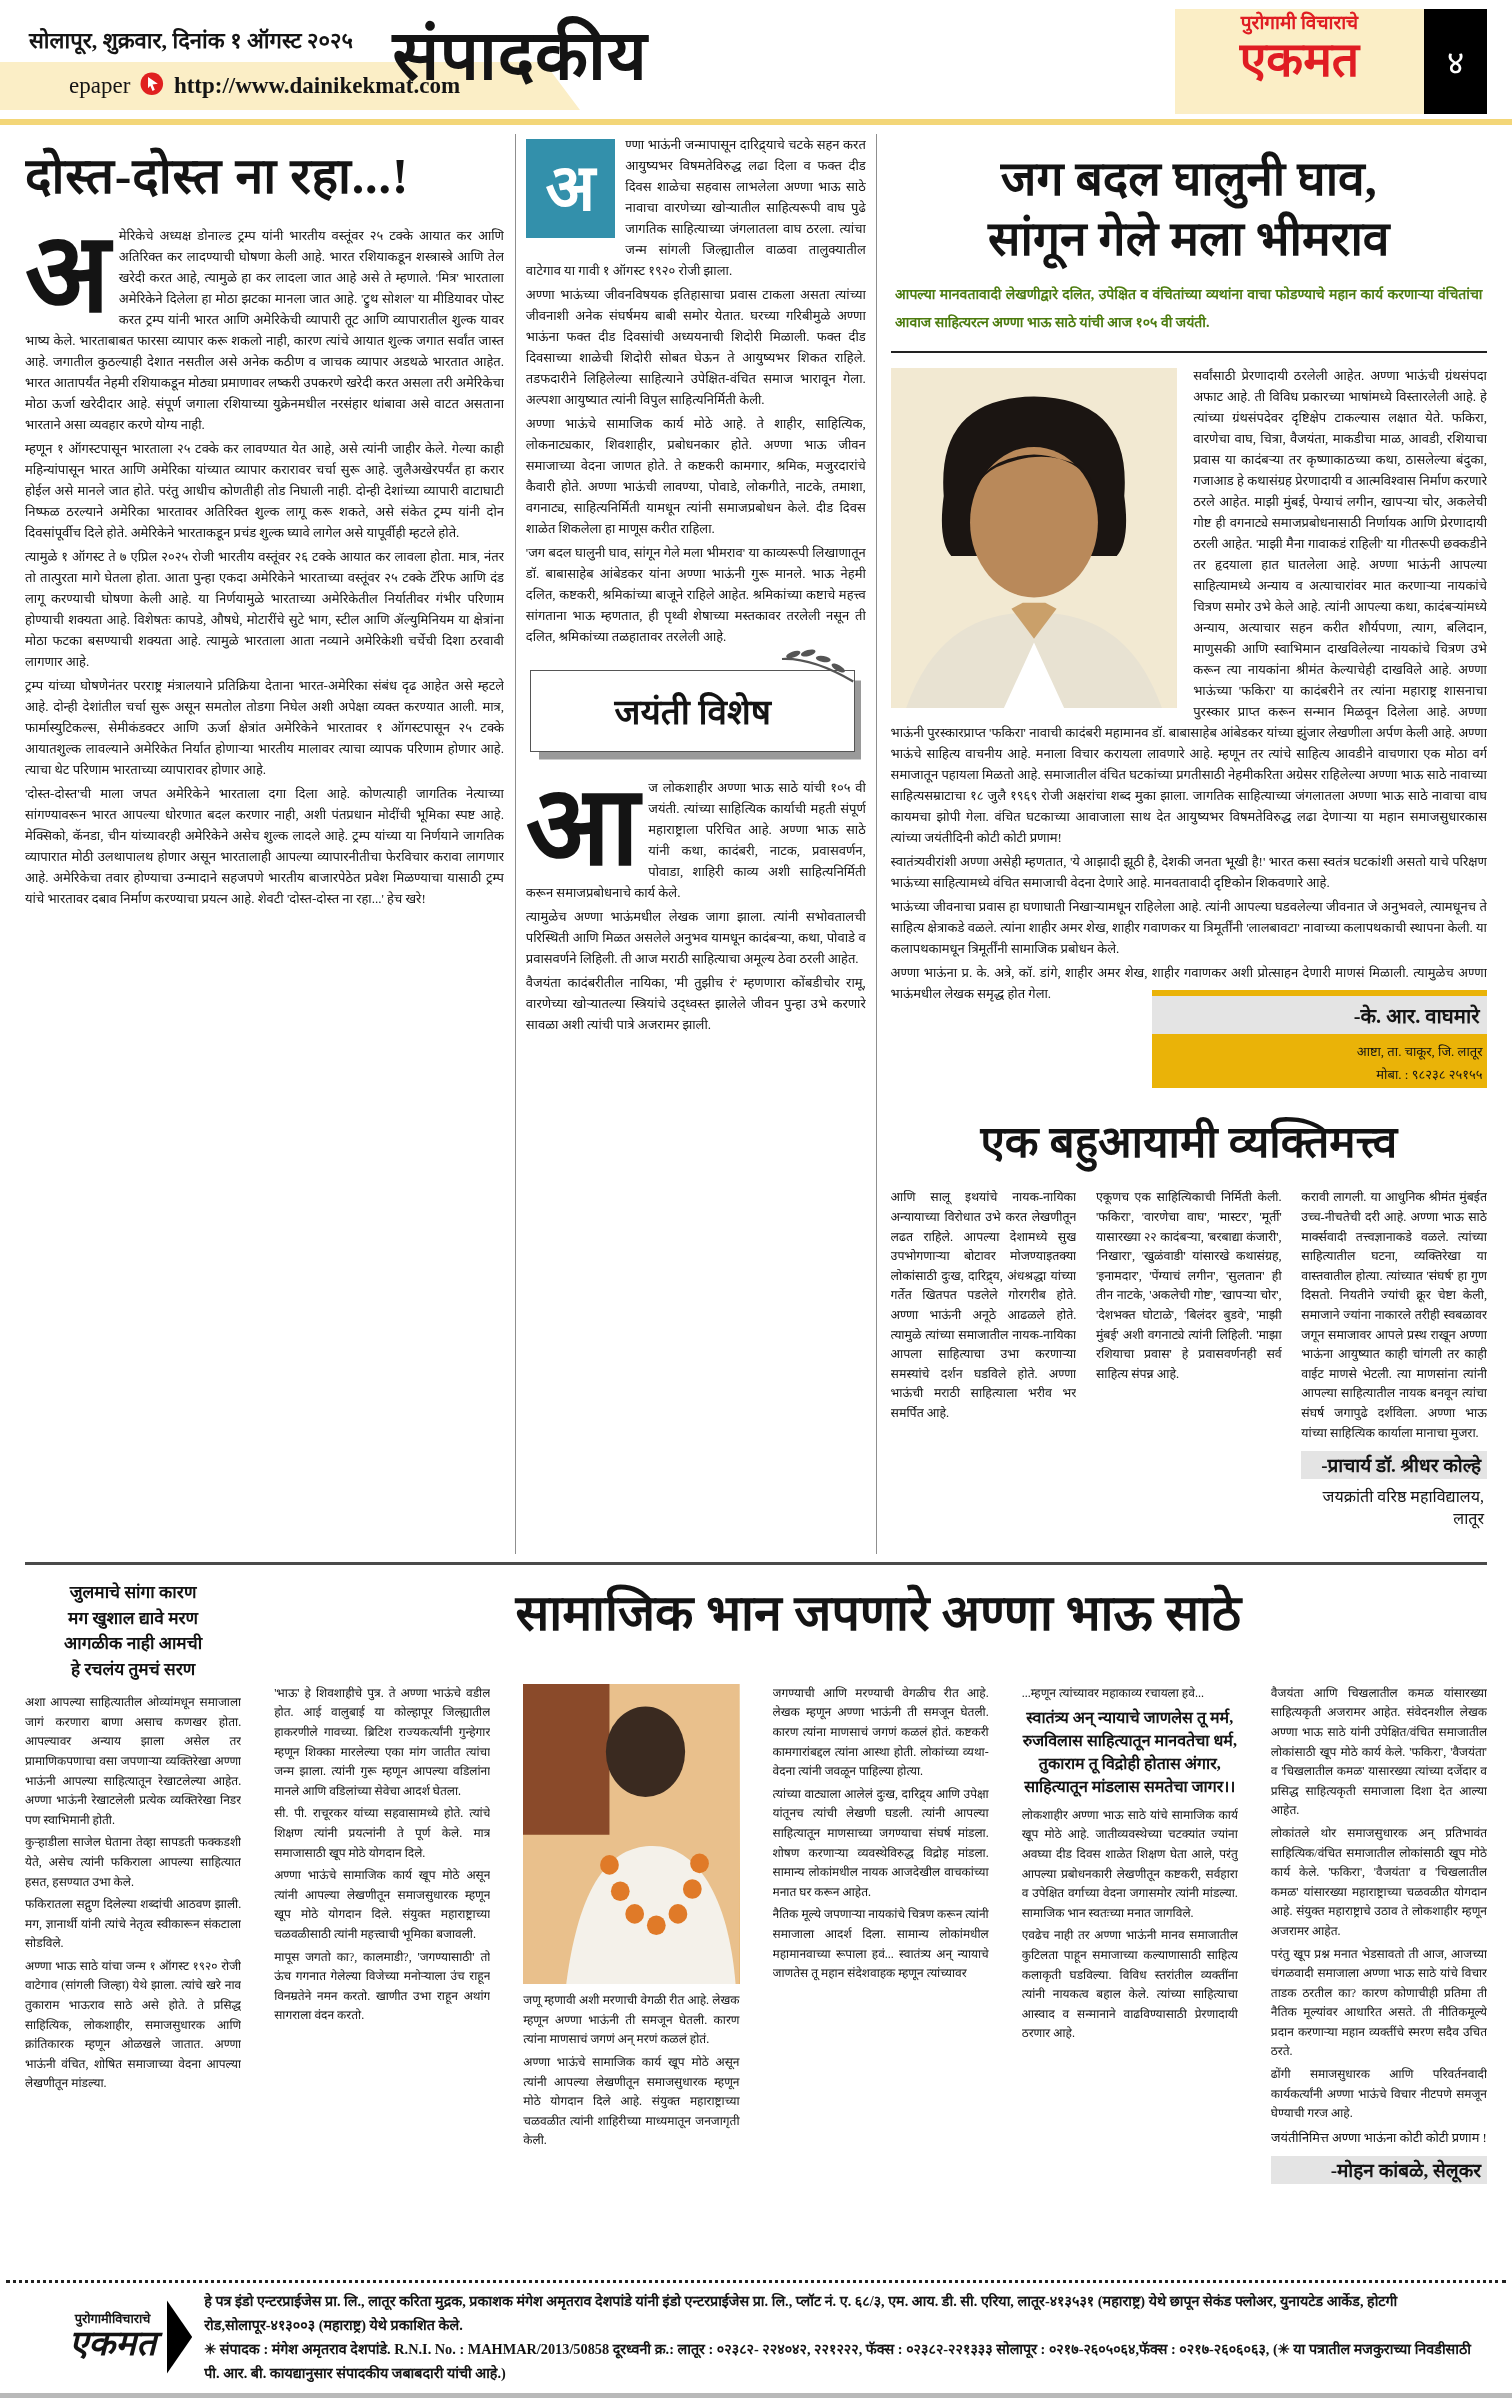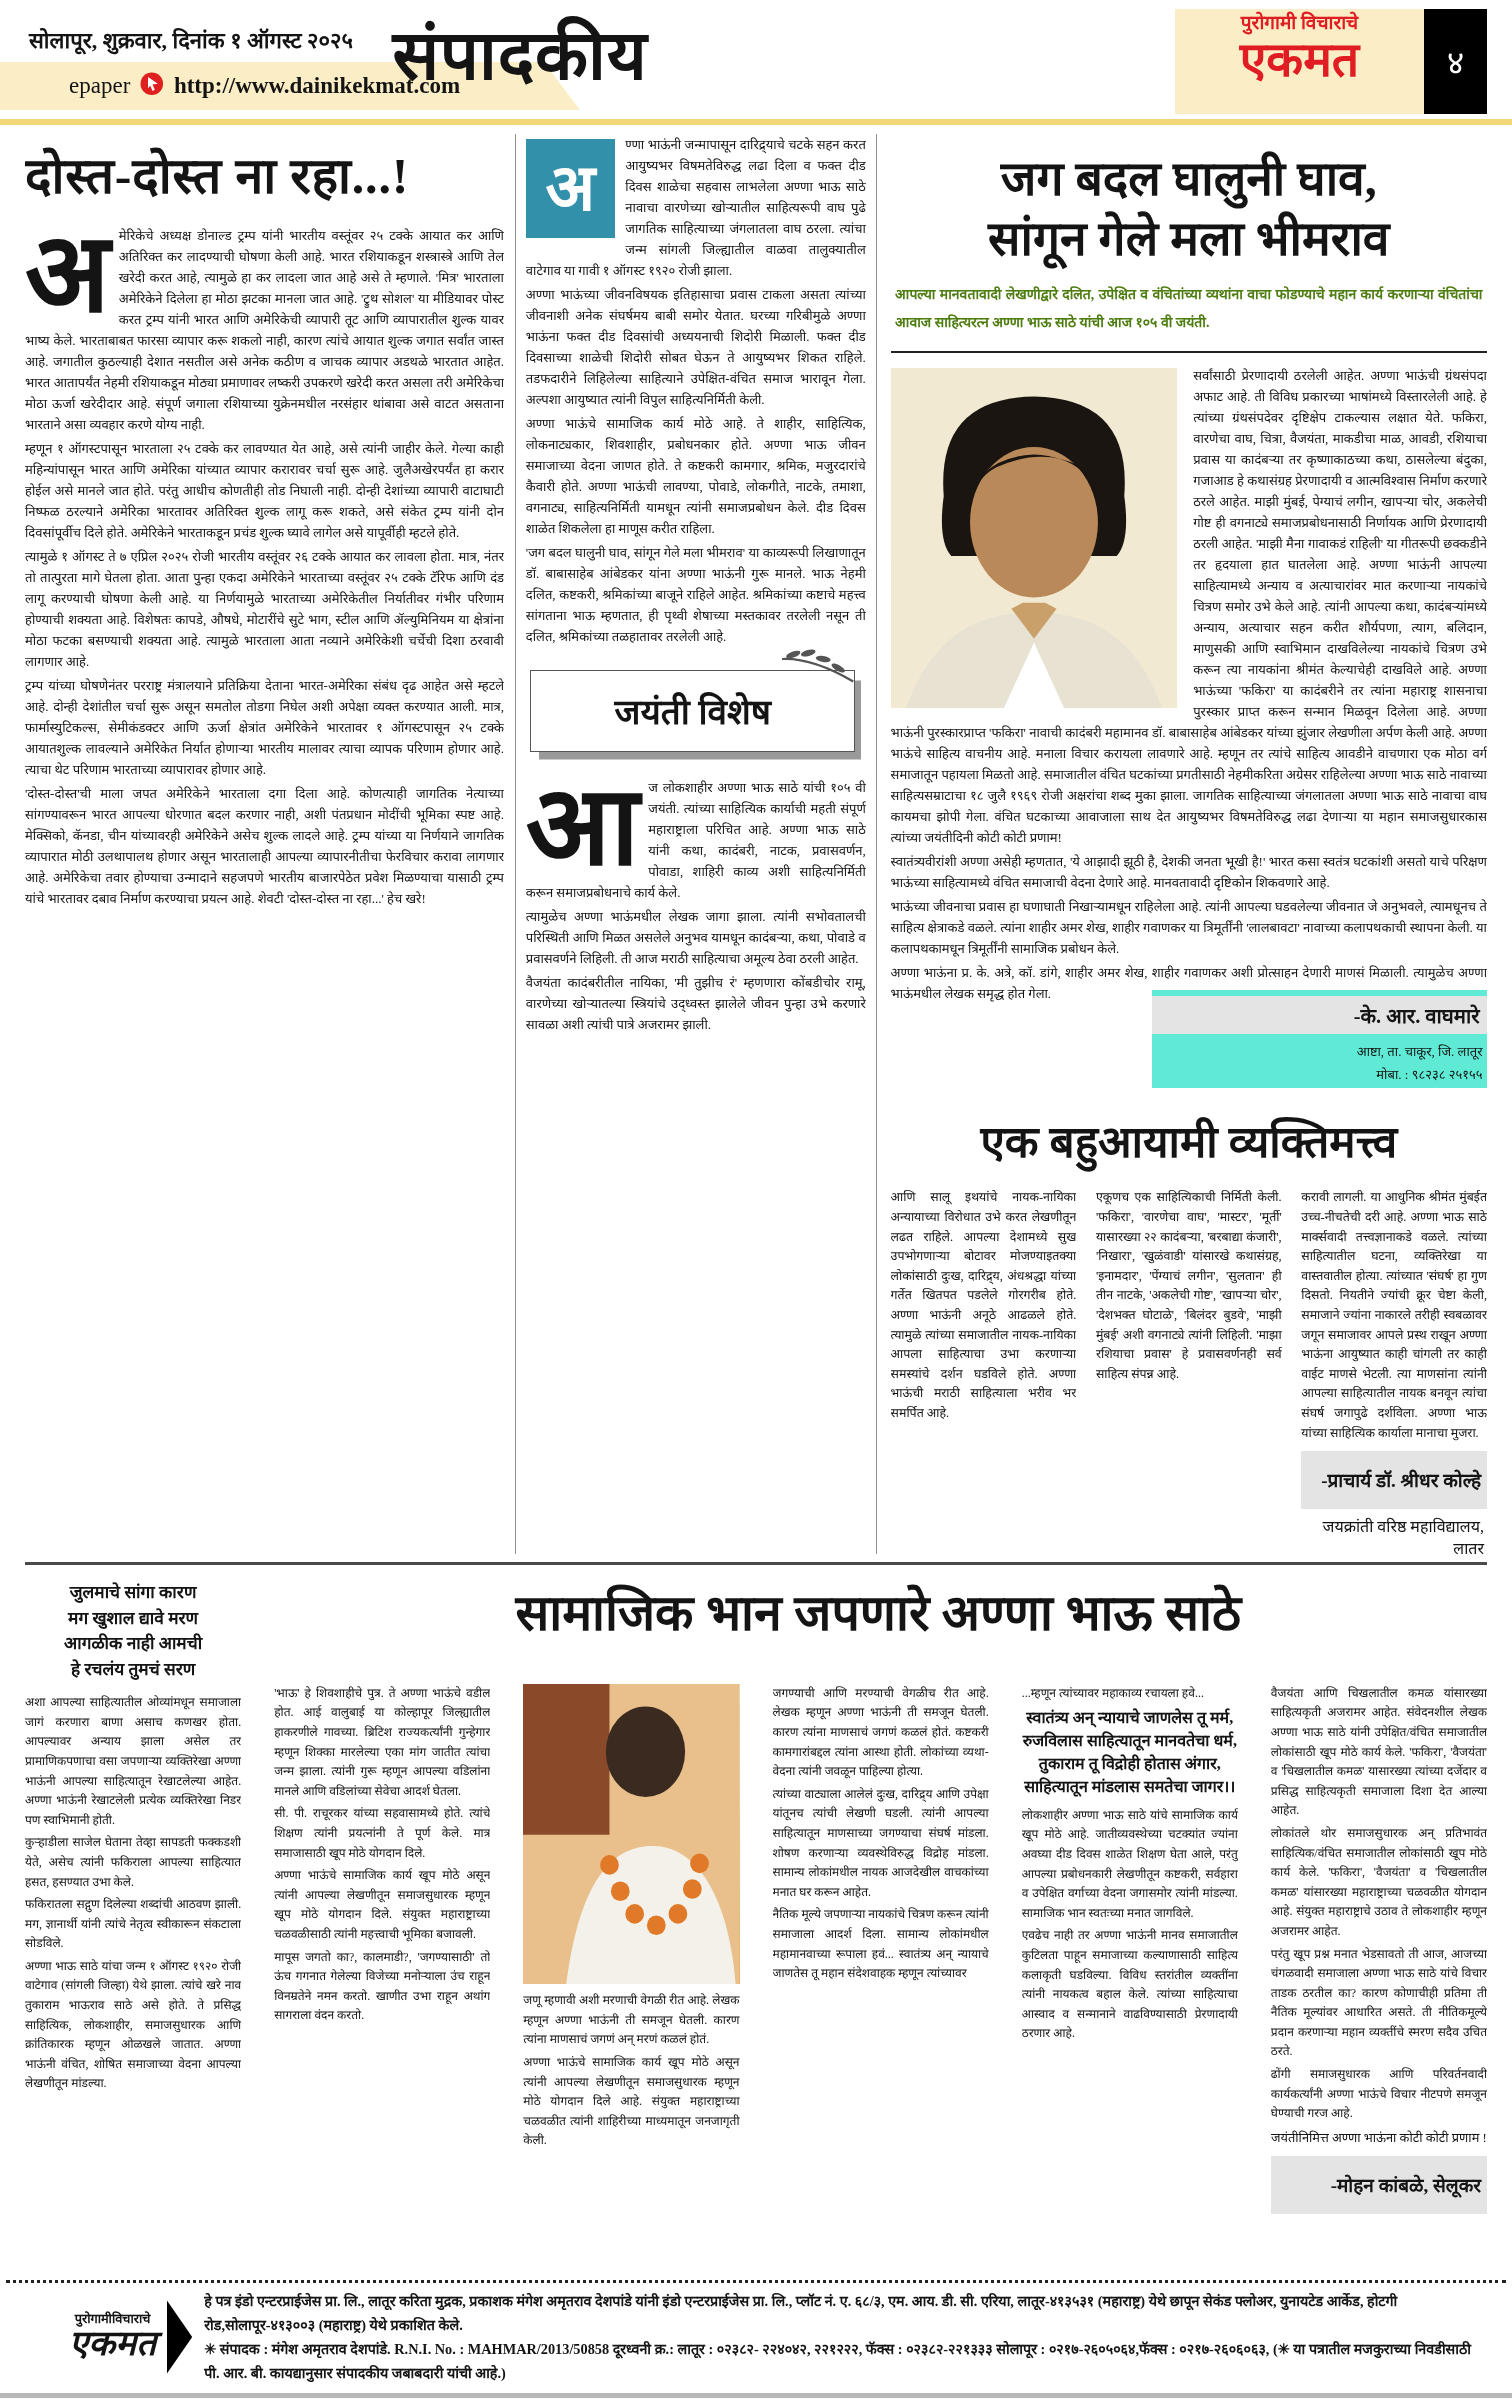--- a/index.html
+++ b/index.html
@@ -50,30 +50,30 @@
   .branch-icon{position:absolute;top:-25.6px;right:-6px;}
 
   
   .lead{flex:1;padding:3px 0 0 3px;overflow:hidden;}
   .lead-head{font-size:48px;line-height:60px;text-align:center;margin:15px 0 12px;}
   .standfirst{font-size:14px;line-height:28px;font-weight:bold;color:#4d7c0f;margin:0 4.5px;text-align:justify;}
   .lead-rule{height:2.3px;background:#222;margin:13.6px 0 12px;}
   .lead-body{position:relative;height:723px;overflow:hidden;}
   .portrait{float:left;width:286px;height:340px;margin:3px 16.6px 7.5px 0;
         background:linear-gradient(165deg,#f8f2e0,#ead9b4);}
-  .byline-block{position:absolute;right:0;bottom:0;width:335px;background:#5eead4;padding-top:6px;}
+  .byline-block{position:absolute;right:0;bottom:0;width:335px;background:#eab308;padding-top:6px;}
   .byline-bar{background:var(--bar-gray);font-weight:bold;font-size:20.3px;text-align:right;padding:5.3px 7.5px;}
   .byline-sub{text-align:right;font-size:13px;line-height:23px;padding:6px 4.5px 1.5px;}
 
   .second-head{font-size:44px;text-align:center;margin:22.6px 0 18px;}
   .triple{display:flex;gap:19.6px;height:392px;overflow:hidden;}
   .tcol{flex:1;overflow:hidden;}
   .tcol p.para{font-size:12.4px;line-height:19.6px;}
   .byline-bar2{background:var(--bar-gray);font-weight:bold;font-size:19px;text-align:right;
-        padding:16px 6px;margin-top:7.5px;}
+        padding:1px 6px;margin-top:7.5px;}
   .byline-sub2{text-align:right;font-size:16px;padding:6px 3px 0;}
 
   
   .dark-rule{height:3.8px;background:#4a4a4a;margin:7.5px 25px 0;}
   .bottom{position:relative;margin:4.5px 25px 0;height:729px;overflow:hidden;}
   .bottom-headline{position:absolute;left:249px;right:4.5px;top:7.5px;text-align:center;
         font-size:50px;font-weight:bold;margin:0;}
   .bcols{display:flex;height:100%;gap:33px;}
   .bcol{flex:1;overflow:hidden;}
   .bcol.offset{padding-top:114px;}

